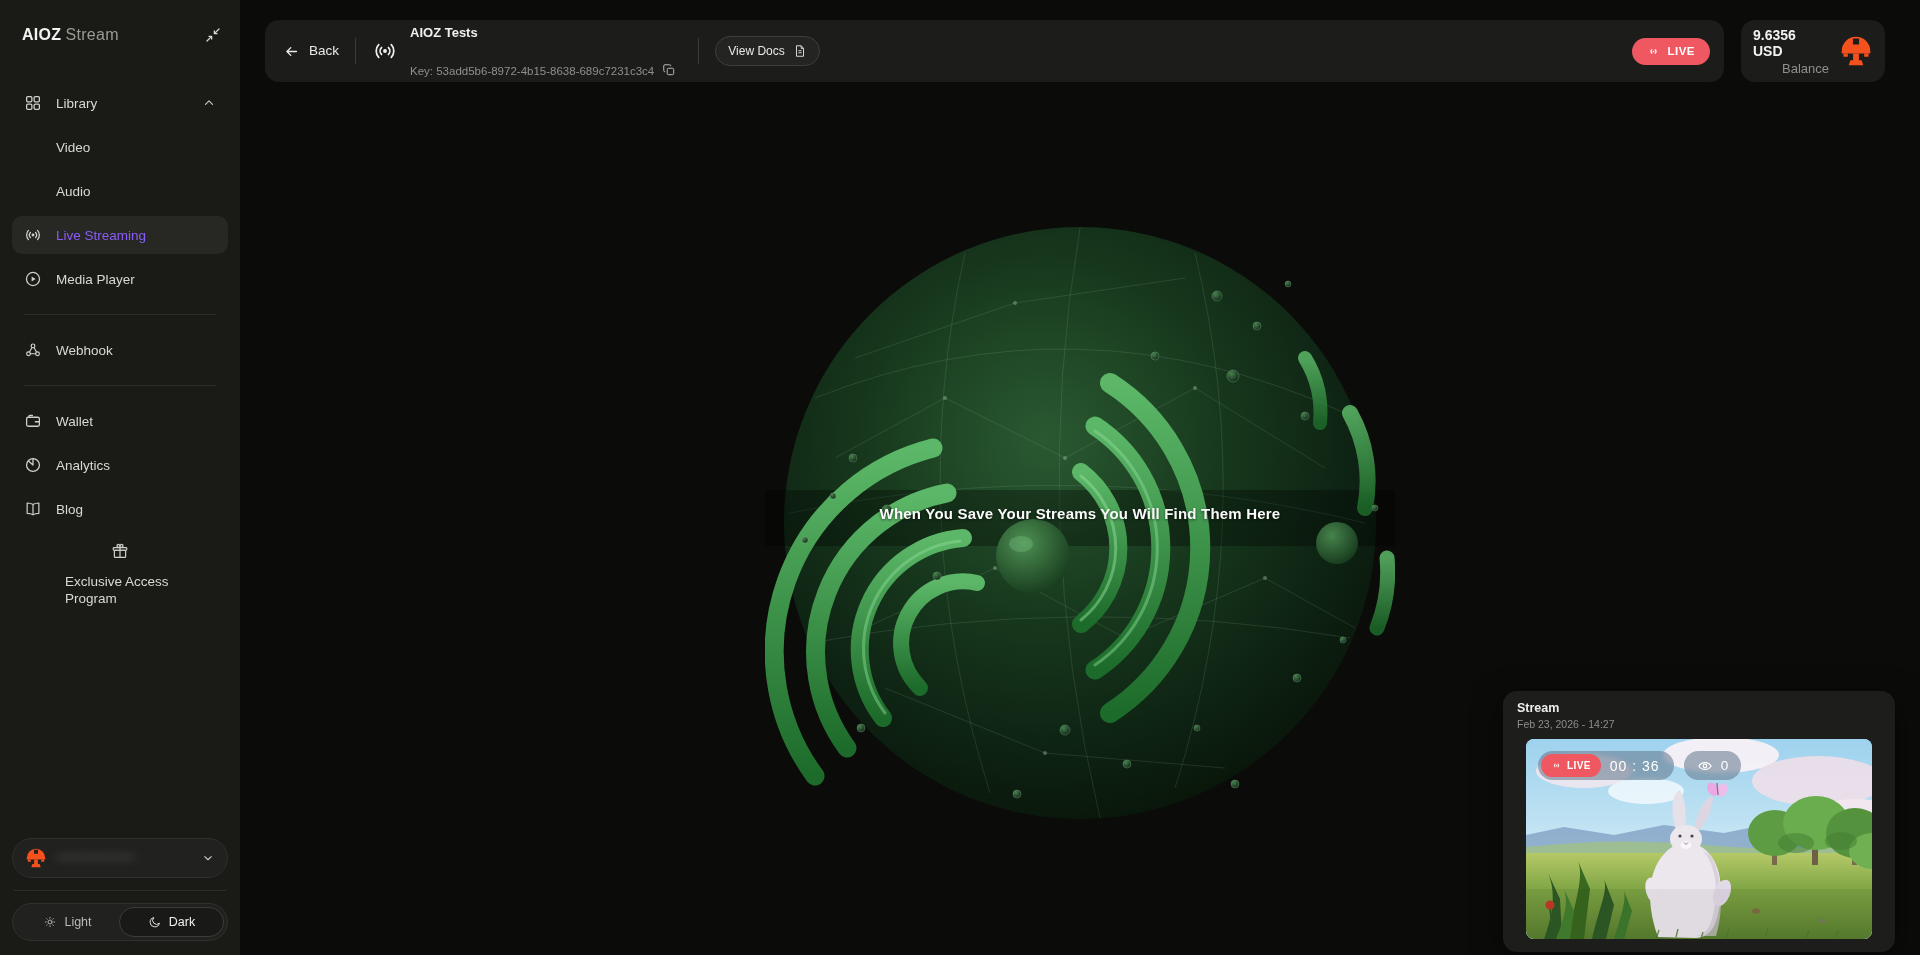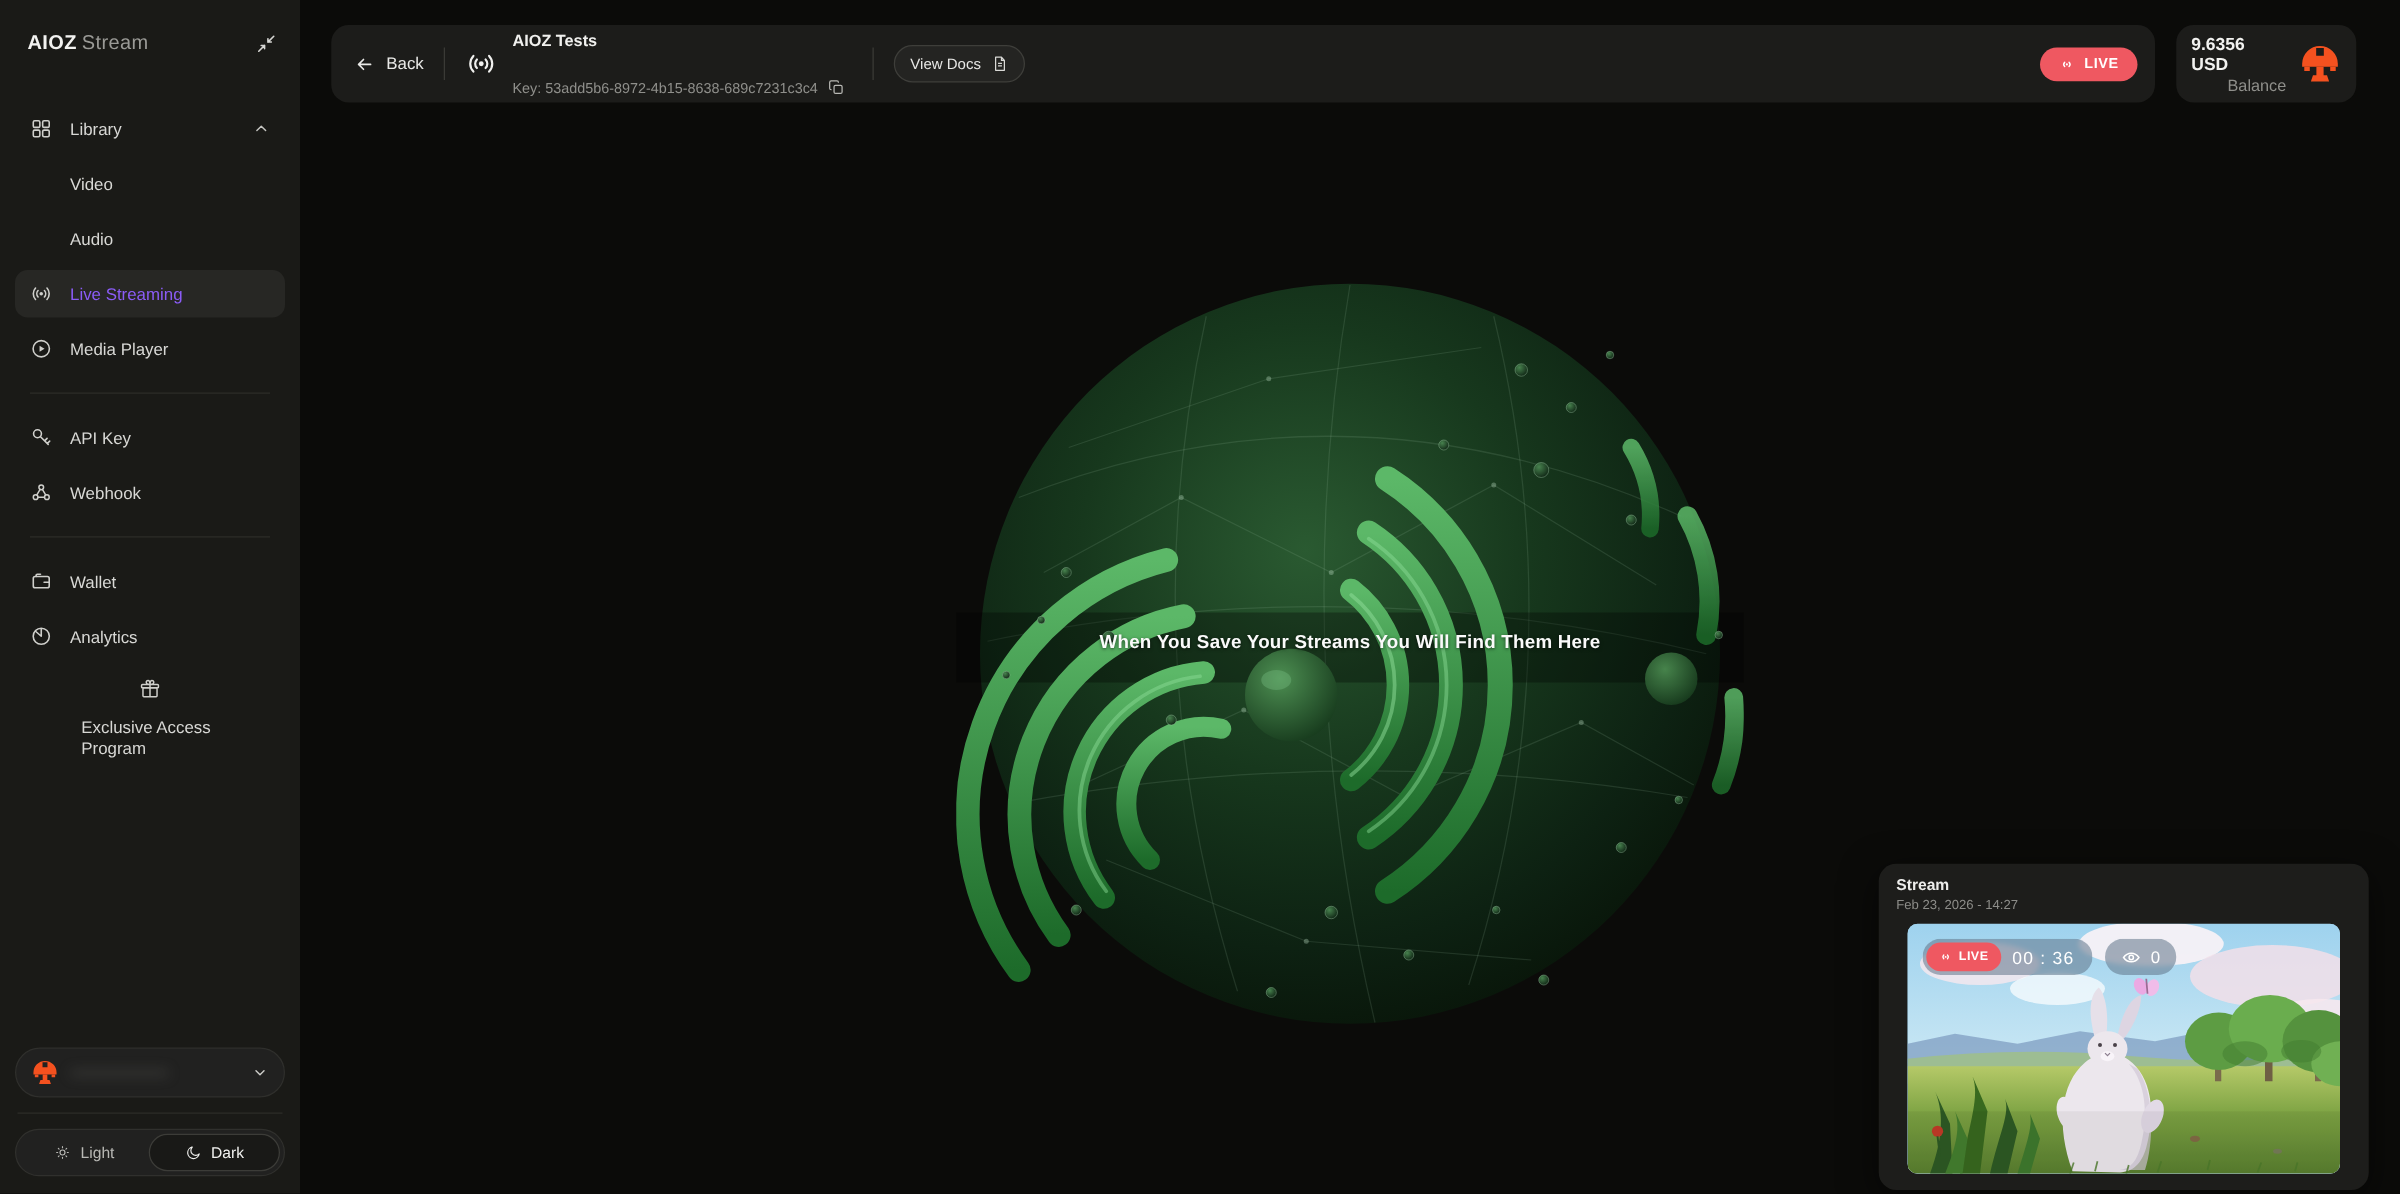--- a/index.html
+++ b/index.html
@@ -187,29 +187,20 @@
             <path d="M10.2 8.8v6.4l5.3-3.2z" fill="currentColor" stroke="none"></path>
         </svg>
       </span>
       <span class="lbl">Media Player</span>
     </div>
 
     <div class="nav-divider"></div>
 
     <div class="nav-item">
       <span class="ic">
-        <svg width="18" height="18" viewBox="0 0 24 24" fill="none" stroke="currentColor" stroke-width="1.7" stroke-linecap="round">
-          <circle cx="8" cy="8" r="4.2"></circle>
-            <path d="M11.2 11.2l8.2 8.2M15.6 15.6l2.6-2.6M18.4 18.4l2.6-2.6"></path>
-        </svg>
-      </span>
-      <span class="lbl">API Key</span>
-    </div>
-    <div class="nav-item">
-      <span class="ic">
         <svg width="18" height="18" viewBox="0 0 24 24" fill="none" stroke="currentColor" stroke-width="1.6" stroke-linecap="round">
           <circle cx="6" cy="17" r="2.5"></circle>
             <circle cx="18" cy="17" r="2.5"></circle>
             <circle cx="12" cy="6.5" r="2.5"></circle>
           <path d="M10.8 8.7L7.3 14.6M13.2 8.7l3.5 5.9M8.6 17h6.8"></path>
         </svg>
       </span>
       <span class="lbl">Webhook</span>
     </div>
 
@@ -225,20 +216,28 @@
       <span class="lbl">Wallet</span>
     </div>
     <div class="nav-item">
       <span class="ic">
         <svg width="18" height="18" viewBox="0 0 24 24" fill="none" stroke="currentColor" stroke-width="1.7" stroke-linejoin="round">
           <circle cx="12" cy="12" r="8.6"></circle>
             <path d="M12 3.4V12L5.6 6.4"></path>
         </svg>
       </span>
       <span class="lbl">Analytics</span>
+    </div>
+    <div class="nav-item">
+      <span class="ic">
+        <svg width="18" height="18" viewBox="0 0 24 24" fill="none" stroke="currentColor" stroke-width="1.6" stroke-linejoin="round">
+          <path d="M12 6c-2-1.6-4.4-2-7.8-2v13.8c3.4 0 5.8.4 7.8 2 2-1.6 4.4-2 7.8-2V4c-3.4 0-5.8.4-7.8 2zM12 6v13.8"></path>
+        </svg>
+      </span>
+      <span class="lbl">Blog</span>
     </div>
     <div class="nav-item multiline">
       <span class="ic">
         <svg width="18" height="18" viewBox="0 0 24 24" fill="none" stroke="currentColor" stroke-width="1.6" stroke-linejoin="round">
           <rect x="4.5" y="11" width="15" height="9.5" rx="1"></rect>
             <rect x="3" y="7.5" width="18" height="3.5" rx="1"></rect>
           <path d="M12 7.5v13M12 7.5c-1.7 0-4-.7-4-2.4 0-1.3.9-2 1.9-2 1.3 0 2.1 1.8 2.1 4.4zM12 7.5c1.7 0 4-.7 4-2.4 0-1.3-.9-2-1.9-2-1.3 0-2.1 1.8-2.1 4.4z"></path>
         </svg>
       </span>
       <span class="lbl">Exclusive Access Program</span>

